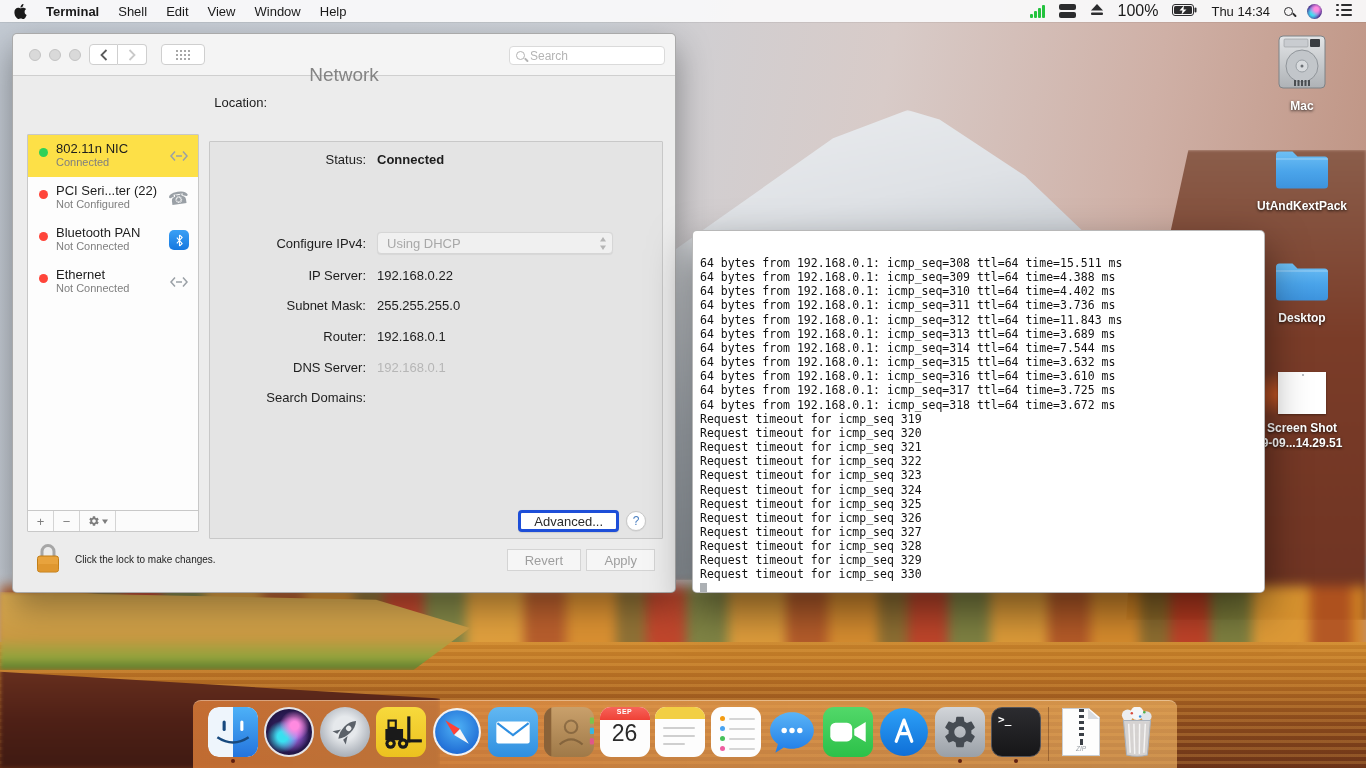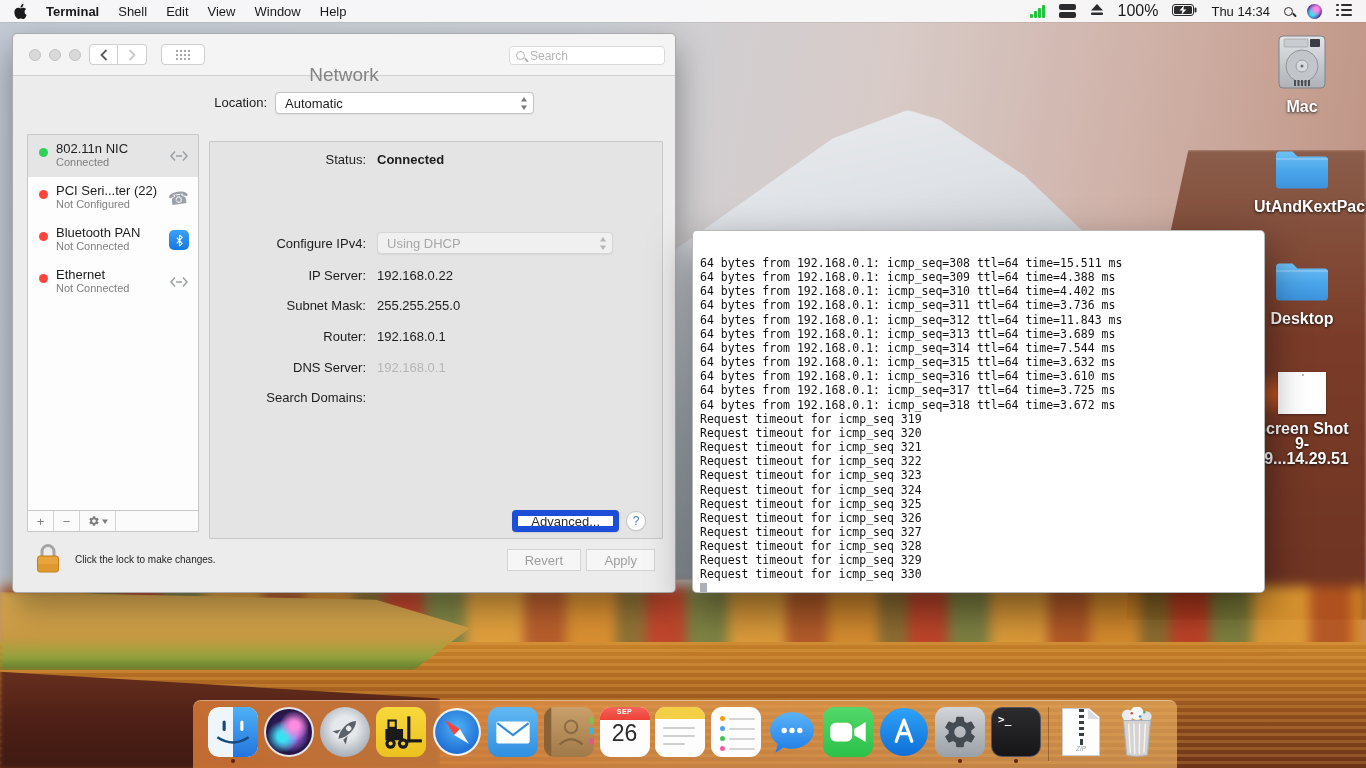--- a/index.html
+++ b/index.html
@@ -52,21 +52,21 @@
   .mag::after { content:''; position:absolute; width:5px; height:1.7px; background:#2c2c2e; transform:rotate(45deg); right:-4.5px; bottom:-1.5px; border-radius:1px; }
   .siri-mini { width:15px; height:15px; border-radius:50%;
     background:radial-gradient(circle at 62% 35%, #ff8ae0 0 2px, rgba(255,138,224,0) 7px),
                radial-gradient(circle at 38% 62%, #39e0f0 0 2px, rgba(57,224,240,0) 7px),
                radial-gradient(circle at 50% 50%, #8a54d8 0 30%, #241a58 90%); }
 
   
   .desktop-icons { position:absolute; left:1254px; top:30px; width:96px; z-index:5; }
   .d-icon { position:absolute; left:0; width:96px; text-align:center; cursor:default; }
   .d-icon .art { display:inline-block; }
-  .d-label { margin-top:3px; font-size:16px; font-weight:bold; color:#fff; text-shadow:0 1px 3px rgba(0,0,0,.85); line-height:15px; }
+  .d-label { margin-top:3px; font-size:12px; font-weight:bold; color:#fff; text-shadow:0 1px 3px rgba(0,0,0,.85); line-height:15px; }
   .shot-art { display:inline-block; width:48px; height:42px; background:#fff; padding:2px; box-shadow:0 1px 2px rgba(0,0,0,.4); }
   .shot-art .inner { position:relative; width:100%; height:100%;
     background:linear-gradient(180deg,#b9845c 0%,#cfd3d8 22%,#cfd3d8 70%,#7a5a3a 100%); overflow:hidden; }
   .shot-art .inner::before { content:''; position:absolute; left:6%; top:16%; width:40%; height:62%; background:#f4f6f8; border:1px solid #b9bec4; }
   .shot-art .inner::after  { content:''; position:absolute; left:52%; top:22%; width:42%; height:56%; background:#fbfcfd; border:1px solid #b9bec4; }
 
   
   .window { position:absolute; border-radius:5px; border:1px solid rgba(0,0,0,.28); }
 
   
@@ -87,40 +87,40 @@
   .loc-row { position:absolute; left:0; top:58px; width:100%; height:22px; font-size:13px; color:#1d1d1d;margin-left:28px; }
   .loc-label { position:absolute; right:436px; top:3px; }
   .popup { position:absolute; height:22px; background:#fff; border:1px solid #c3c3c3; border-radius:4px; font-size:13px; color:#1d1d1d; display:flex; align-items:center; padding:0 22px 0 9px; box-shadow:0 .5px 1px rgba(0,0,0,.06); }
   .popup .steppers { position:absolute; right:5px; top:3px; }
   .popup.disabled { background:#f0f0f0; color:#a8a8a8; border-color:#d6d6d6; }
   .loc-popup { left:234px; top:0; width:259px; }
 
   .sidebox { position:absolute; left:14px; top:100px; width:172px; height:398px; background:#fdfdfd; border:1px solid #c8c8c8; border-radius:1px; }
   .side-list { position:absolute; inset:0 0 21px 0; overflow:hidden; }
   .side-item { position:relative; height:42px; padding:6px 6px 0 28px; cursor:default; }
-  .side-item.selected { background:#e5e5e5; }
+  .side-item.selected { background:#fde047; }
   .side-item .dot { position:absolute; left:11px; top:13px; width:9px; height:9px; border-radius:50%; }
   .dot.green { background:#2fd158; } .dot.red { background:#ff453a; }
   .side-name { font-size:13px; color:#1d1d1d; line-height:15px; white-space:nowrap; }
   .side-status { font-size:11px; color:#7f7f7f; line-height:13px; }
   .side-ic { position:absolute; right:7px; top:10px; width:24px; height:22px; display:flex; align-items:center; justify-content:center; color:#9aa0a6; }
   .side-ic .phone-glyph { font-family:"DejaVu Sans",sans-serif; font-size:17px; color:#9aa0a6; transform:rotate(-8deg); }
   .bt-badge { width:20px; height:20px; border-radius:5px; background:linear-gradient(180deg,#3aa0f5,#1678e0); display:flex; align-items:center; justify-content:center; }
   .side-toolbar { position:absolute; left:0; right:0; bottom:0; height:21px; border-top:1px solid #c8c8c8; display:flex; background:#fbfbfb; }
   .stb { width:26px; height:100%; border-right:1px solid #d4d4d4; display:flex; align-items:center; justify-content:center; color:#7d7d7d; font-size:13px; }
   .stb.gearb { width:36px; gap:2px; }
 
   .mainbox { position:absolute; left:196px; top:107px; width:454px; height:398px; background:#e4e4e4; border:1px solid #c8c8c8; border-radius:1px; font-size:13px; color:#1d1d1d; }
   .m-label { position:absolute; width:156px; text-align:right; left:0; }
   .m-value { position:absolute; left:167px; }
   .m-value.bold { font-weight:bold; }
   .m-value.muted { color:#b6b6b6; }
   .status-desc { position:absolute; left:167px; top:36px; width:316px; font-size:11.5px; line-height:15px; color:#3c3c3c; }
   .conf-popup { left:167px; top:90px; width:236px; }
-  .adv-btn { position:absolute; right:43px; top:368px; height:22px; padding:0 13px; background:#fff; border:6px solid #1d4ed8; border-radius:4px; font-size:13px; color:#2b2b2b; display:flex; align-items:center; box-shadow:0 .5px 1px rgba(0,0,0,.1); }
+  .adv-btn { position:absolute; right:43px; top:368px; height:22px; padding:0 13px; background:#fff; border:3px solid #1d4ed8; border-radius:4px; font-size:13px; color:#2b2b2b; display:flex; align-items:center; box-shadow:0 .5px 1px rgba(0,0,0,.1); }
   .help-btn { position:absolute; right:16px; top:369px; width:20px; height:20px; border-radius:50%; background:#fff; border:1px solid #c9c9c9; display:flex; align-items:center; justify-content:center; font-size:12px; color:#4a7fc1; box-shadow:0 .5px 1px rgba(0,0,0,.1); }
 
   .lock-row { position:absolute; left:0; bottom:0; width:100%; height:62px; }
   .lock-art { position:absolute; left:22px; top:12px; }
   .lock-text { position:absolute; left:62px; top:24px; font-size:10px; color:#1d1d1d; }
   .bottom-btn { position:absolute; top:19px; height:22px; border:1px solid #d4d4d4; border-radius:0; background:#f6f6f6; color:#9e9e9e; font-size:13px; display:flex; align-items:center; padding:0 17px; }
   .revert-btn { right:94px; } .apply-btn { right:20px; }
 
   
   .term-win { left:692px; top:230px; width:573px; height:363px; background:#fff;
@@ -330,29 +330,20 @@
       </span>
     <span class="net-title">Network</span>
     <span class="searchfield">
         <span class="mag"></span>
         <span>Search</span>
       </span>
   </div>
 
   <div class="loc-row">
     <span class="loc-label">Location:</span>
-    <span class="popup loc-popup">
-      <span>Automatic</span>
-      <span class="steppers">
-          <svg width="8" height="15" viewBox="0 0 8 15">
-            <polygon points="4,1 7,5.5 1,5.5" fill="#7a7a7a"></polygon>
-            <polygon points="4,14 1,9.5 7,9.5" fill="#7a7a7a"></polygon>
-          </svg>
-        </span>
-    </span>
   </div>
 
   <div class="sidebox">
     <div class="side-list" id="side-list">
         <div class="side-item selected">
           <span class="dot green"></span>
           <div class="side-name">802.11n NIC</div>
           <div class="side-status">Connected</div>
           <span class="side-ic">
             <svg width="20" height="14" viewBox="0 0 18 14">

